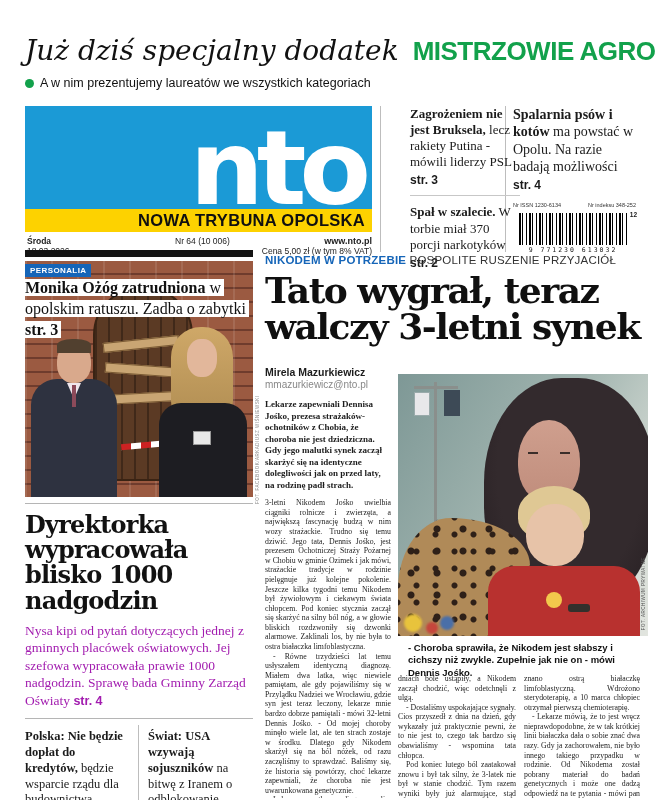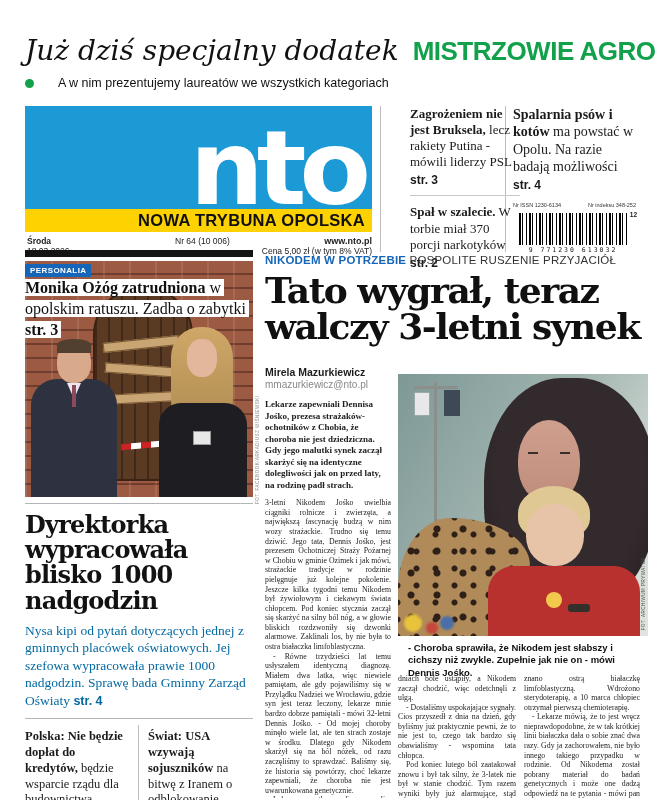--- a/index.html
+++ b/index.html
@@ -4,21 +4,21 @@
 <style>
   html,body{margin:0;padding:0;background:#fff;}
   .page{position:relative;width:661px;height:800px;background:#fff;overflow:hidden;
         font-family:"Liberation Sans",sans-serif;color:#1a1a1a;}
   
   .promo{position:absolute;left:25px;top:34px;width:611px;}
   .promo-line1{display:flex;align-items:baseline;gap:14px;white-space:nowrap;}
   .promo-italic{font-family:"DejaVu Serif",serif;font-style:italic;font-size:28px;color:#111;}
   .promo-green{font-family:"Liberation Sans",sans-serif;font-weight:800;font-size:26px;
                letter-spacing:-0.5px;color:#12a14b;}
-  .promo-line2{margin-top:9px;font-size:12.5px;display:flex;align-items:center;gap:24px;color:#111;}
+  .promo-line2{margin-top:9px;font-size:12.5px;display:flex;align-items:center;gap:6px;color:#111;}
   .dot{width:9px;height:9px;border-radius:50%;background:#12a14b;display:inline-block;}
   
   .logo-box{position:absolute;left:25px;top:106px;width:347px;height:126px;background:#1b9ad6;}
   .logo-text{position:absolute;right:8px;bottom:26px;color:#fff;font-weight:800;
              font-size:104px;line-height:0.72;letter-spacing:-7px;font-family:"DejaVu Sans",sans-serif;}
   .logo-sub{position:absolute;left:0;bottom:0;width:100%;height:23px;background:#fdd200;
             color:#101010;font-weight:800;font-size:16.5px;line-height:23px;text-align:right;
             padding-right:7px;box-sizing:border-box;letter-spacing:0.3px;}
   .dateline{position:absolute;left:25px;top:236px;width:347px;font-size:8.5px;color:#222;}
   .dl-left{position:absolute;left:2px;top:0;}
@@ -71,21 +71,21 @@
           border-radius:30px 30px 22px 22px;}
   .w-face{position:absolute;left:34px;top:12px;width:30px;height:38px;background:#e2b79b;border-radius:45%;}
   .w-jacket{position:absolute;left:6px;bottom:0;width:88px;height:94px;background:#1d1d22;
             border-radius:22px 22px 0 0;}
   .w-badge{position:absolute;left:40px;bottom:52px;width:16px;height:12px;background:#e8e8e8;border:1px solid #999;}
   .tape{position:absolute;bottom:52px;right:14px;width:118px;height:6px;transform:rotate(-5deg);
         background:repeating-linear-gradient(90deg,#cc2222 0 10px,#fff 10px 20px);}
   .rule{height:1px;background:#b5b5b5;}
   .ls-headline{font-family:"DejaVu Serif",serif;font-weight:700;font-size:24px;line-height:1.05;
                letter-spacing:-0.8px;color:#121212;margin:8px 0 9px 0;}
-  .ls-summary{font-family:"Liberation Serif",serif;font-size:13.5px;line-height:1.3;color:#0369a1;}
+  .ls-summary{font-family:"Liberation Serif",serif;font-size:13.5px;line-height:1.3;color:#a21caf;}
   .ls-summary b{font-family:"Liberation Sans",sans-serif;font-size:12.5px;}
   .briefs{display:flex;margin-top:6px;}
   .brief{width:50%;padding:4px 8px 0 0;font-family:"Liberation Serif",serif;font-size:12.5px;
          line-height:1.26;color:#1b1b1b;}
   .brief + .brief{border-left:1px solid #bdbdbd;padding-left:9px;padding-right:0;}
   .v-credit{position:absolute;writing-mode:vertical-rl;transform:rotate(180deg);
             font-size:4.5px;letter-spacing:.5px;color:#8a8a8a;}
   
   .main-col{position:absolute;left:265px;top:254px;width:375px;height:546px;}
   .kicker{font-size:11.5px;letter-spacing:.2px;}
@@ -298,21 +298,21 @@
         <div class="shirt-print1"></div>
         <div class="shirt-print2"></div>
       </div>
       <div class="v-credit pm-credit" style="position:absolute;">FOT. ARCHIWUM PRYWATNE</div>
     </div>
 
     <div class="caption">- Choroba sprawiła, że Nikodem jest słabszy i cichszy niż zwykle. Zupełnie jak nie on - mówi Dennis Jośko.</div>
 
     <div class="col col2">
       <p>dniach bóle ustąpiły, a Nikodem zaczął chodzić, więc odetchnęli z ulgą.</p>
-      <p>- Dostaliśmy uspokajające sygnały. Cios przyszedł z dnia na dzień, gdy byliśmy już praktycznie pewni, że to nie jest to, czego tak bardzo się obawialiśmy - wspomina tata chłopca.</p>
+      <p>- Dostaliśmy uspokajające sygnały. Cios przyszedł z dnia na dzień, gdy wykazały już praktycznie pewni, że to nie jest to, czego tak bardzo się obawialiśmy - wspomina tata chłopca.</p>
       <p>Pod koniec lutego ból zaatakował znowu i był tak silny, że 3-latek nie był w stanie chodzić. Tym razem wyniki były już alarmujące, stąd decyzja o transporcie medycznym do specjalistycznego ośrodka. Nikodem trafił do Przylądka Nadziei, gdzie rozpo-</p>
     </div>
     <div class="col col3">
       <p>znano ostrą białaczkę limfoblastyczną. Wdrożono sterydoterapię, a 10 marca chłopiec otrzymał pierwszą chemioterapię.</p>
       <p>- Lekarze mówią, że to jest wręcz nieprawdopodobne, że w tak krótkiej linii białaczka dała o sobie znać dwa razy. Gdy ja zachorowałem, nie było innego takiego przypadku w rodzinie. Od Nikodema został pobrany materiał do badań genetycznych i może one dadzą odpowiedź na te pytania - mówi pan Dennis.</p>
 
     </div>
   </div>
 
 </div>

